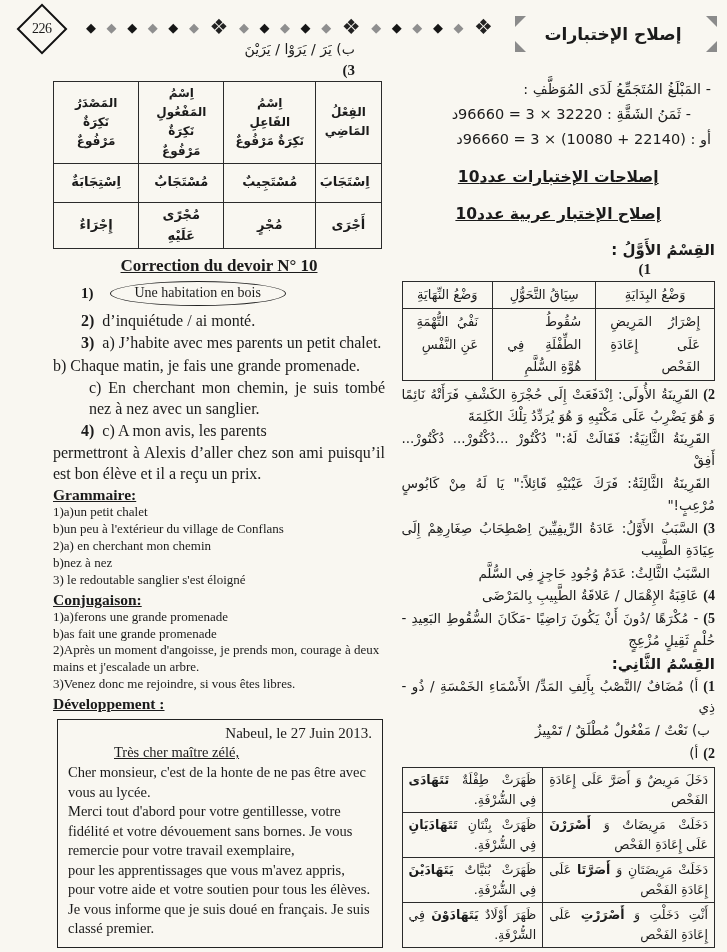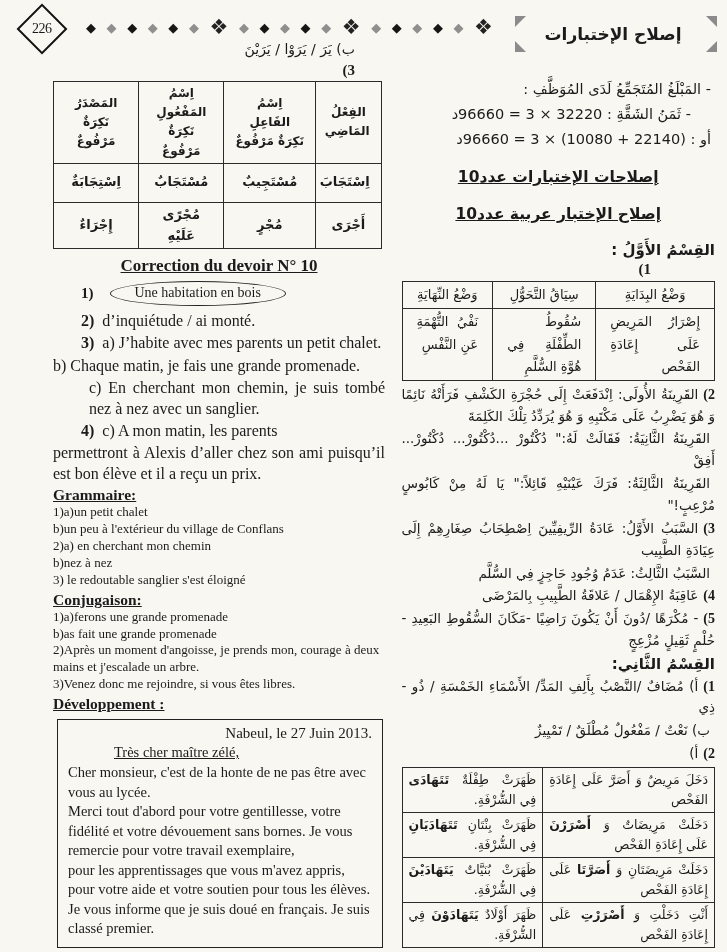--- a/index.html
+++ b/index.html
@@ -168,21 +168,21 @@
       <div class="fr">
 
           <p class="fr-item k-1"><span class="num num-empty">2)</span><span>d’inquiétude / ai monté.</span></p>
 
           <p class="fr-item k-1"><span class="num num-empty">3)</span><span>a) J’habite avec mes parents un petit chalet.</span></p>
 
           <p class="fr-item k-0"><span>b) Chaque matin, je fais une grande promenade.</span></p>
 
           <p class="fr-item k-2"><span>c) En cherchant mon chemin, je suis tombé nez à nez avec un sanglier.</span></p>
 
-          <p class="fr-item k-1"><span class="num num-empty">4)</span><span>c) A mon matin, les parents</span></p>
+          <p class="fr-item k-1"><span class="num num-empty">4)</span><span>c) A mon avis, les parents</span></p>
 
           <p class="fr-item k-0"><span>permettront à Alexis d’aller chez son ami puisqu’il est bon élève et il a reçu un prix.</span></p>
         </div>
 
       <h3 class="sec-h">Grammaire:</h3>
       <div class="fr">
 
       <p class="fr-line">1)a)un petit chalet</p>
           <p class="fr-line">b)un peu à l'extérieur du village de Conflans</p>
           <p class="fr-line">2)a) en cherchant mon chemin</p>

